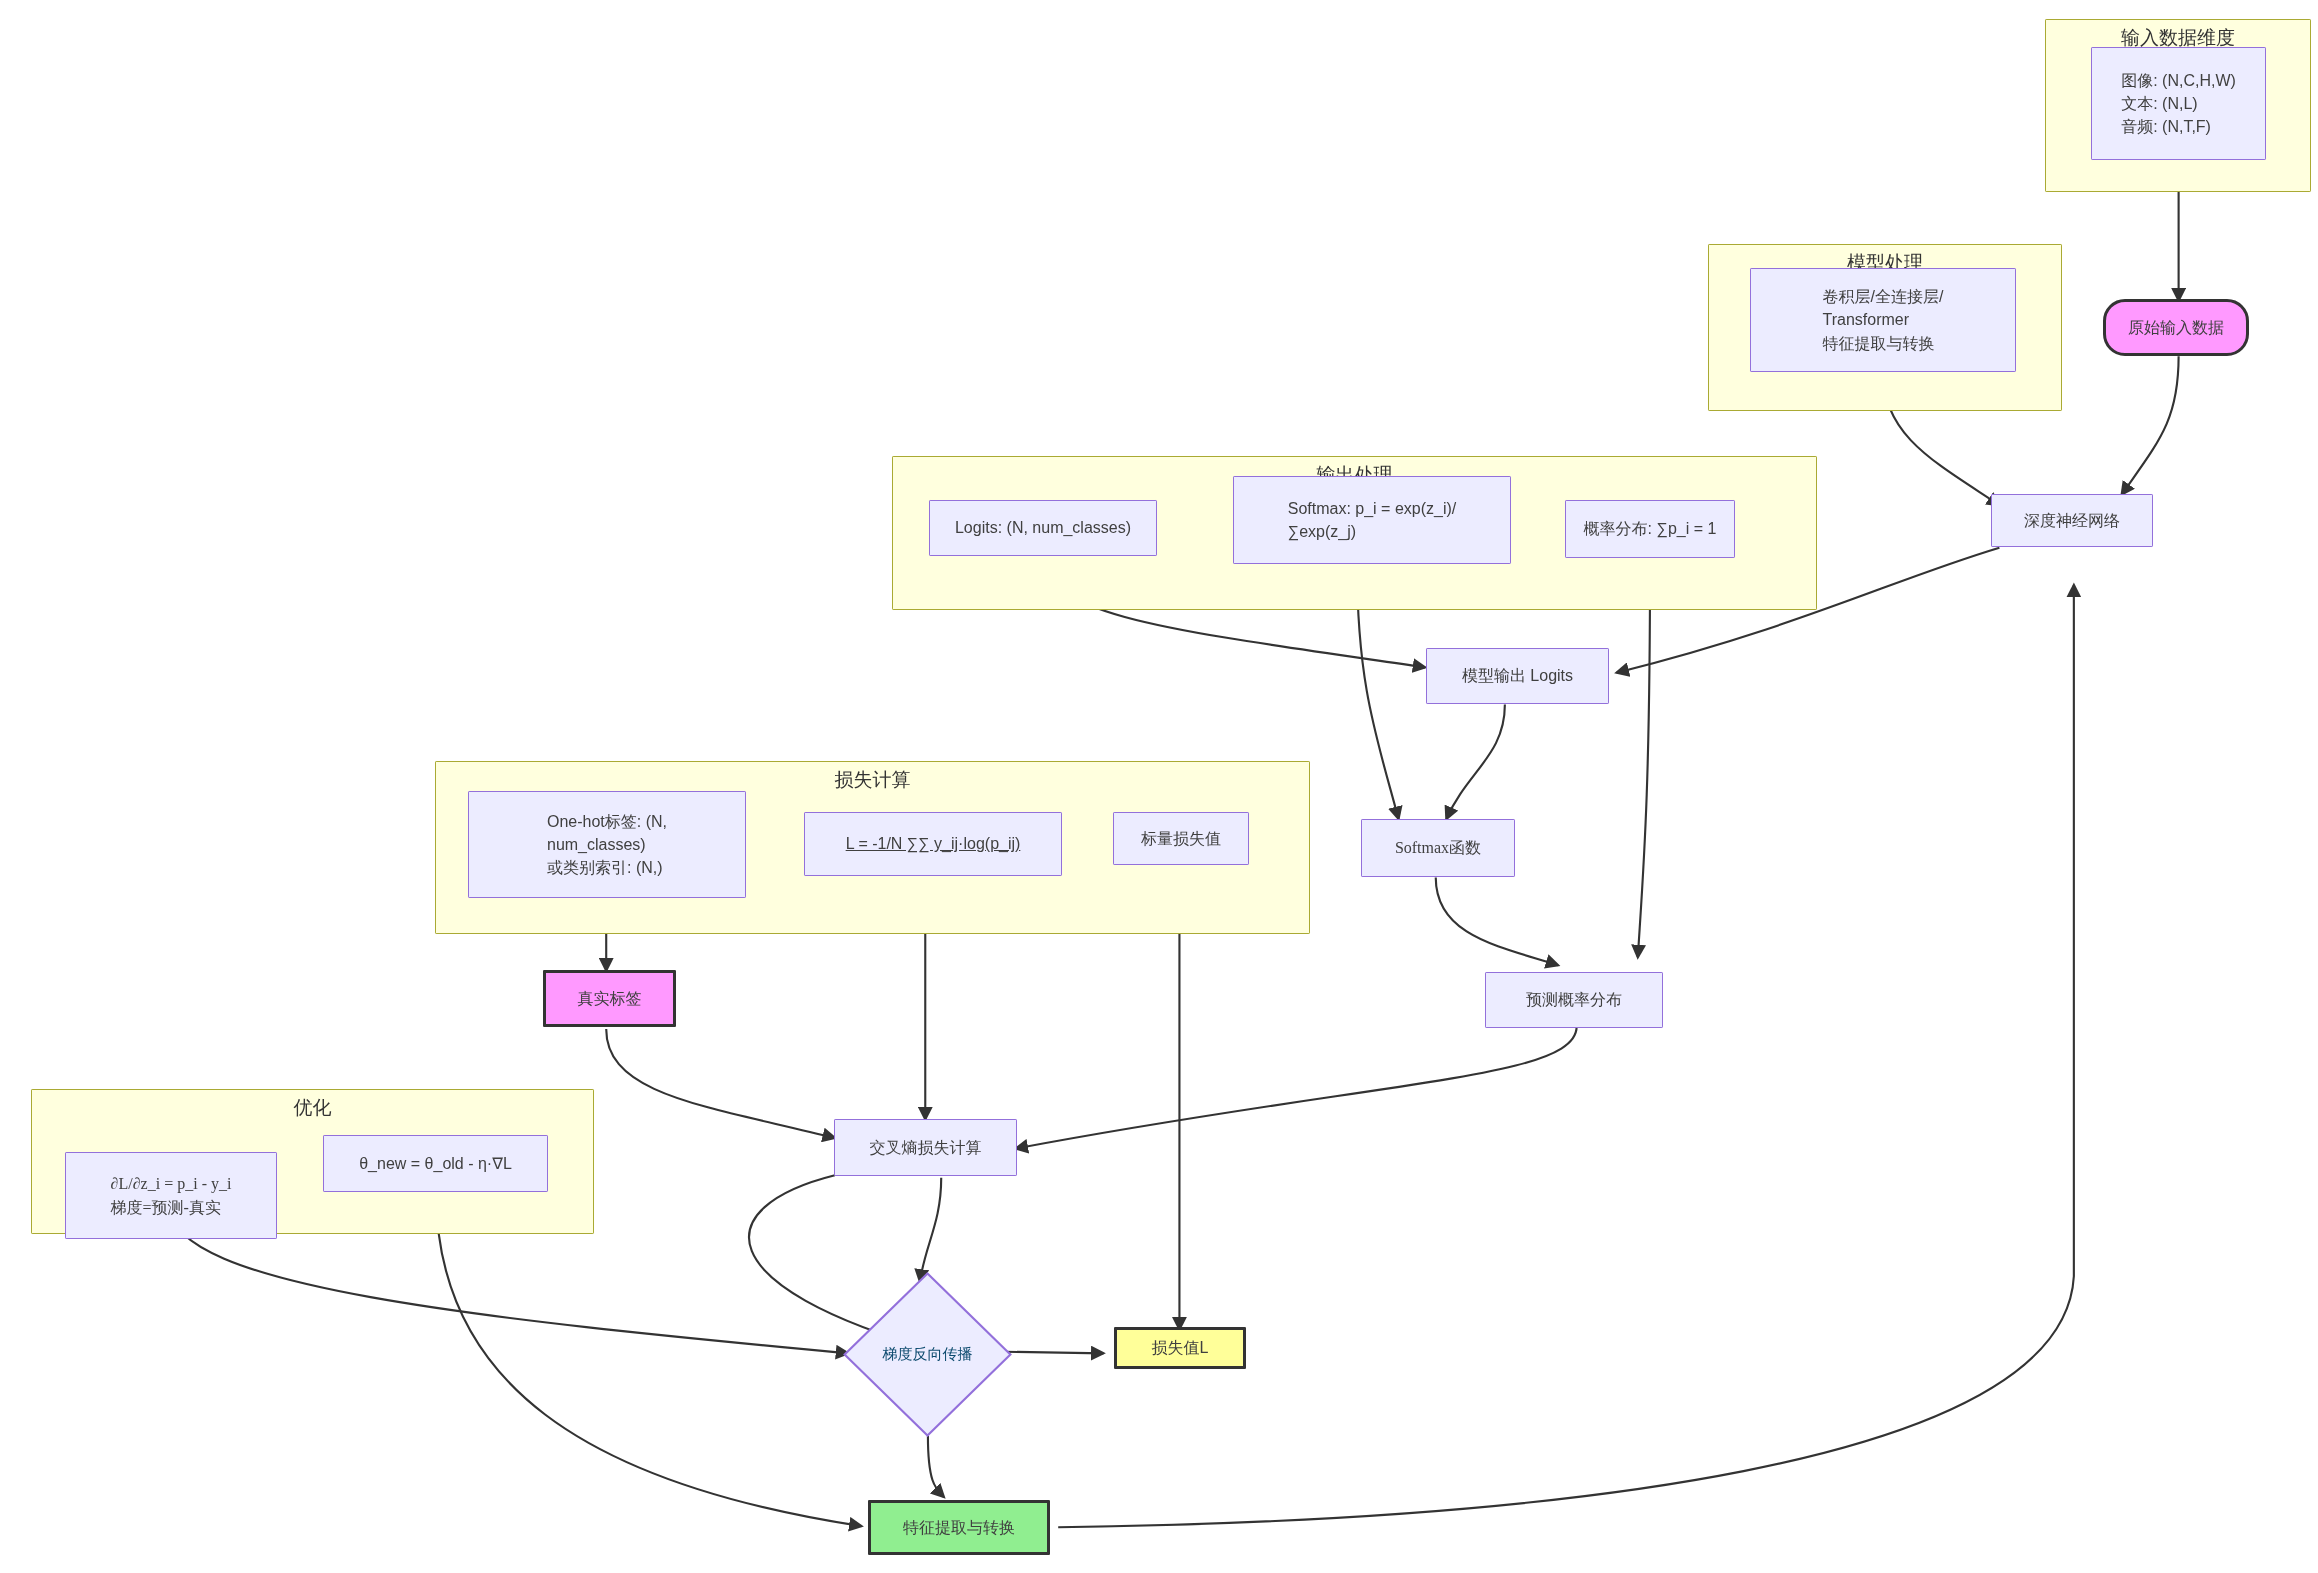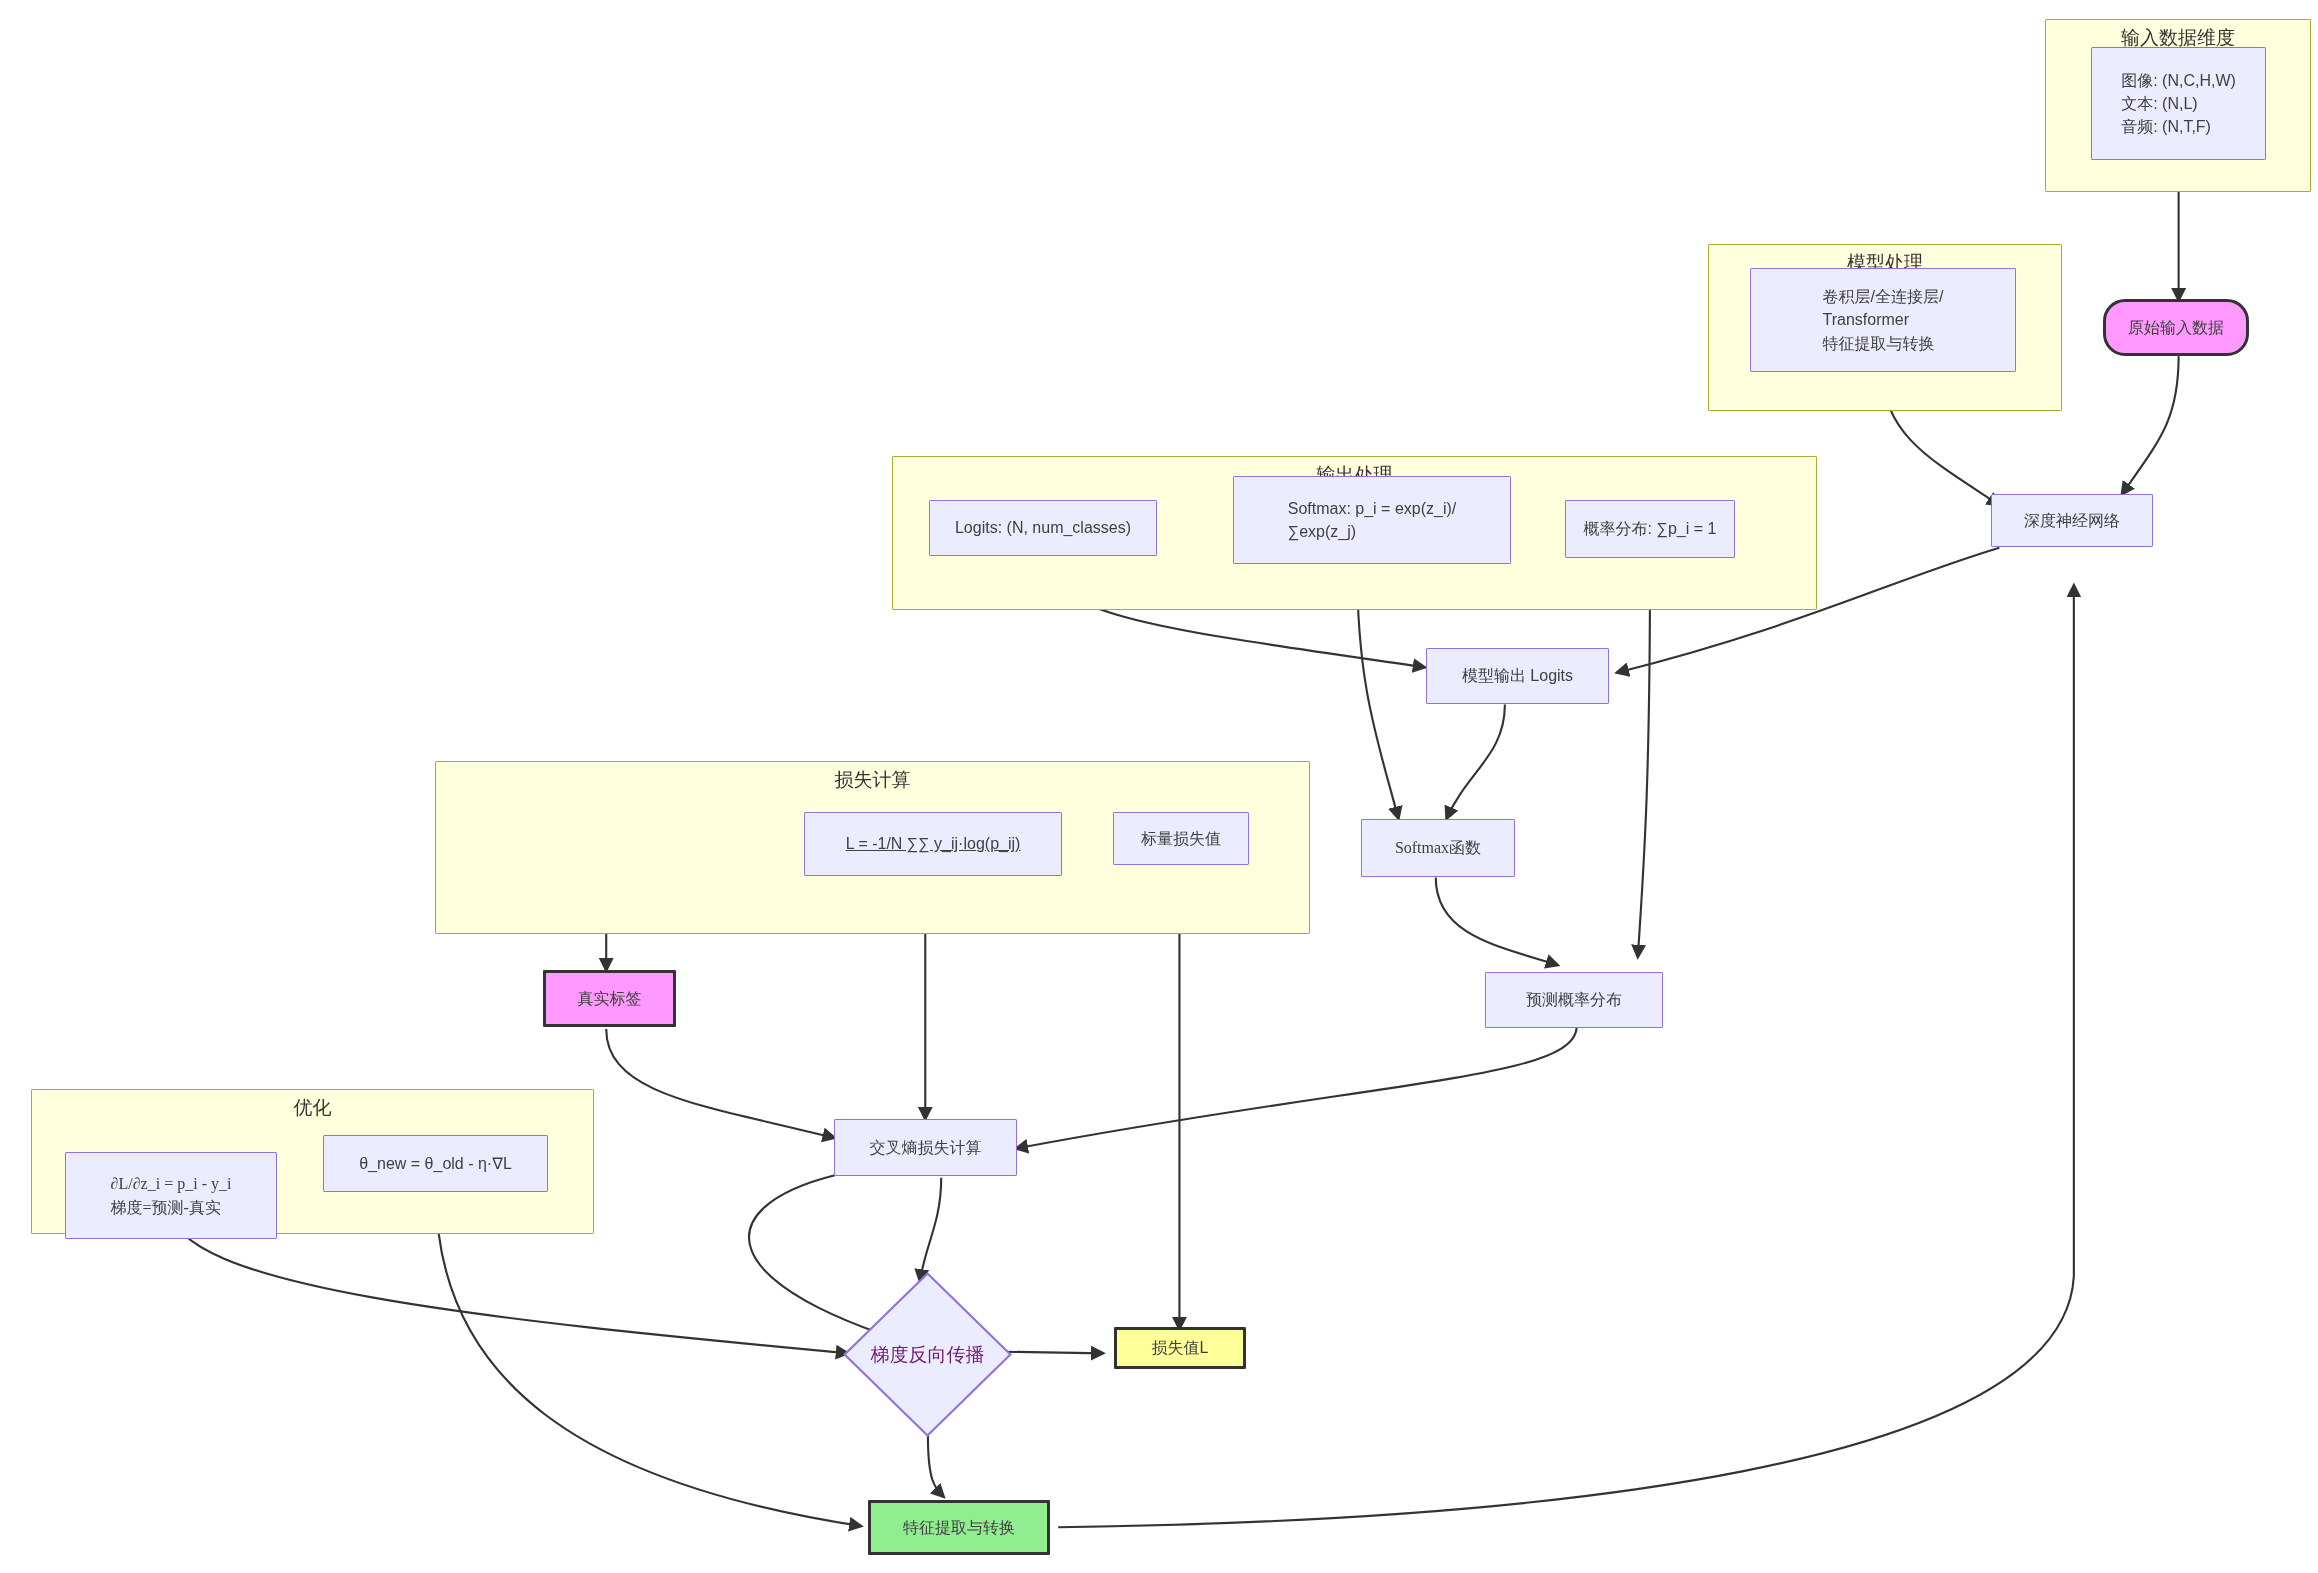--- a/index.html
+++ b/index.html
@@ -77,22 +77,22 @@
   }
   .diamond-shape {
     position: absolute;
     left: 0; top: 0;
     width: 100%;
     height: 100%;
   }
   .diamond-label {
     position: relative;
     z-index: 2;
-    font-size: 19px;
-    color: #701a75;
+    font-size: 15px;
+    color: #0c4a6e;
     text-align: right;
     white-space: nowrap;
   }
 </style>
 </head>
 <body>
 
 <div id="canvas">
 
   <svg class="edges" viewBox="0 0 4361 2960">
@@ -183,20 +183,23 @@
 ∑exp(z_j)</div>
 
   <div class="node n-default" style="left:1565px; top:500px; width:170px; height:58px;">概率分布: ∑p_i = 1</div>
 
   <div class="node n-default" style="left:1426px; top:648px; width:183px; height:56px;">模型输出 Logits</div>
 
   <div class="node n-default" style="left:1361px; top:819px; width:154px; height:58px;font-family:Liberation Serif, serif;">Softmax函数</div>
 
   <div class="node n-default" style="left:1485px; top:972px; width:178px; height:56px;">预测概率分布</div>
 
+  <div class="node n-default" style="left:468px; top:791px; width:278px; height:107px;">One-hot标签: (N,
+num_classes)
+或类别索引: (N,)</div>
 
   <div class="node n-default" style="left:804px; top:812px; width:258px; height:64px;text-decoration:underline;">L = -1/N ∑∑ y_ij·log(p_ij)</div>
 
   <div class="node n-default" style="left:1113px; top:812px; width:136px; height:53px;">标量损失值</div>
 
   <div class="node n-pink" style="left:543px; top:970px; width:133px; height:57px;">真实标签</div>
 
   <div class="node n-default" style="left:834px; top:1119px; width:183px; height:57px;">交叉熵损失计算</div>
 
   <div class="node n-default" style="left:65px; top:1152px; width:212px; height:87px;font-family:Liberation Serif, serif;">∂L/∂z_i = p_i - y_i

